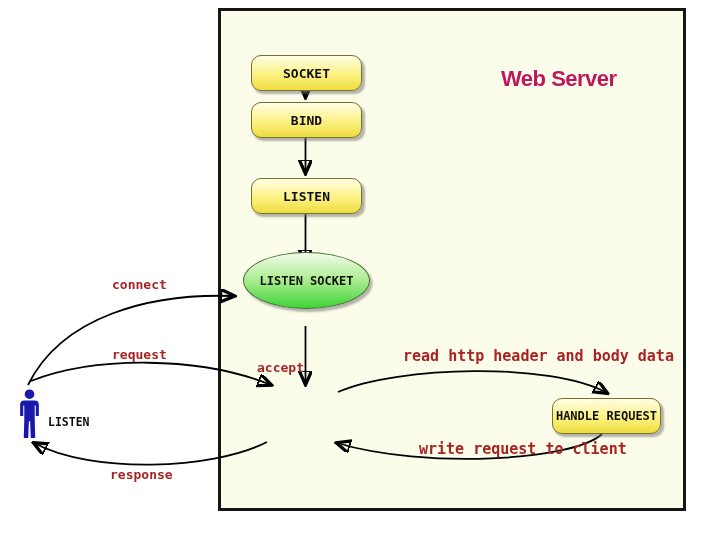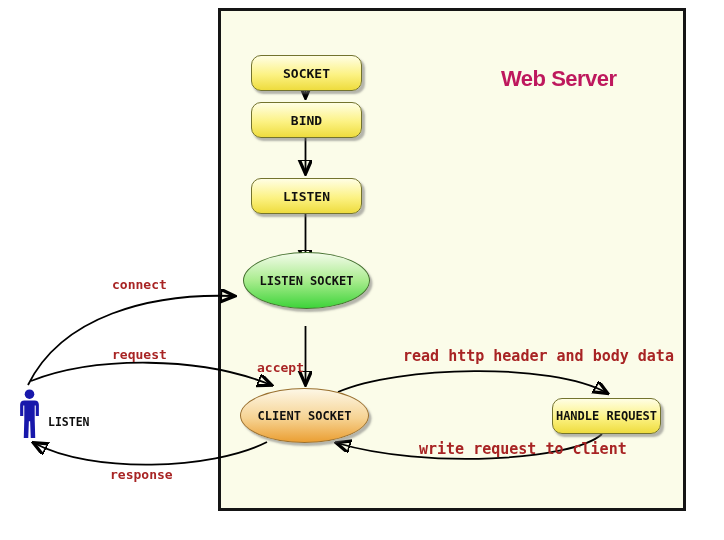--- a/index.html
+++ b/index.html
@@ -76,23 +76,20 @@
   </div>
   <div class="node rect-node" style="left:251px;top:102px;">
     <span>BIND</span>
   </div>
   <div class="node rect-node" style="left:251px;top:178px;">
     <span>LISTEN</span>
   </div>
   <div class="node ellipse-node green-node" style="left:243px;top:252px;">
     <span>LISTEN SOCKET</span>
   </div>
-  <div class="node ellipse-node orange-node" style="left:240px;top:388px;">
-    <span>CLIENT SOCKET</span>
-  </div>
   <div class="node rect-node" style="left:552px;top:398px;width:107px;font-size:12px;">
     <span>HANDLE REQUEST</span>
   </div>
 
   <svg class="person" width="27" height="50" viewBox="0 0 24 48">
     <circle cx="12" cy="5" r="4.6" fill="#1818ab"></circle>
     <path fill="#1818ab" d="M7,11 L17,11 C19.5,11 21,12.5 21,15 L21,26 L18,26 L18,15.8 L17,15.8
       L17,29 L17.5,47 L13.2,47 L12.6,31 L11.4,31 L10.8,47 L6.5,47 L7,29 L7,15.8 L6,15.8
       L6,26 L3,26 L3,15 C3,12.5 4.5,11 7,11 Z"></path>
   </svg>

